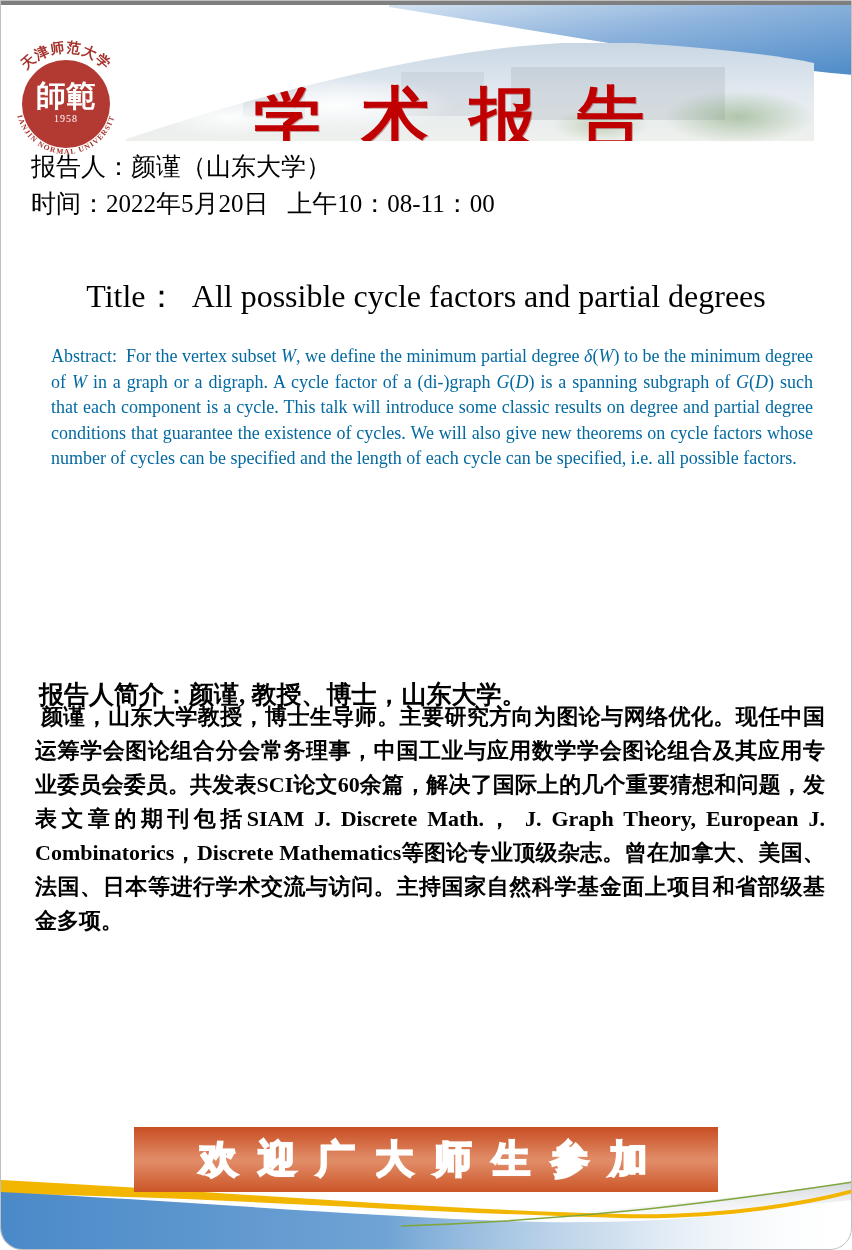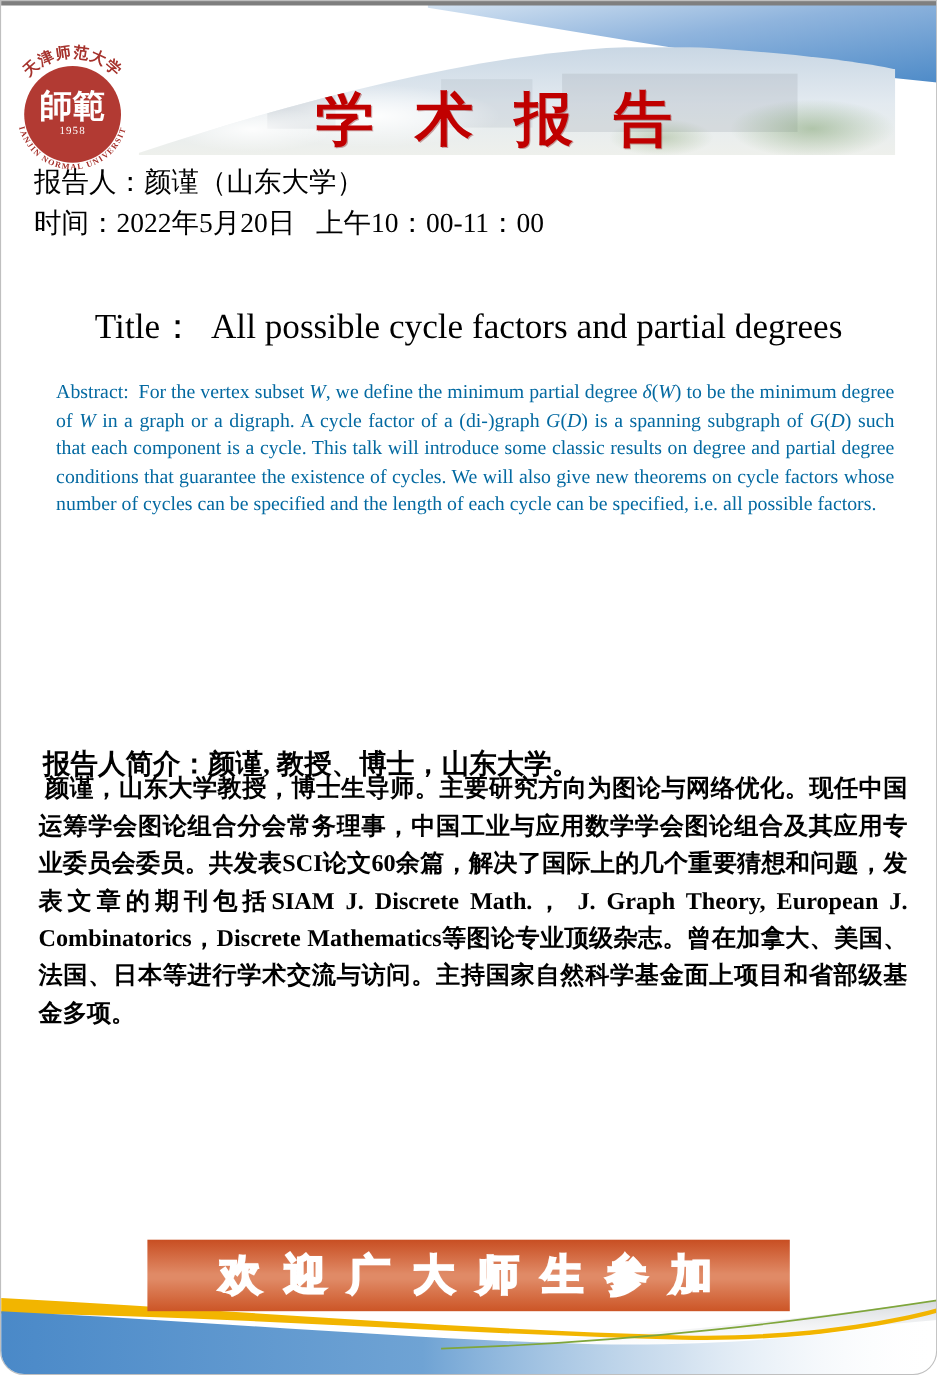--- a/index.html
+++ b/index.html
@@ -29,21 +29,21 @@
     background:radial-gradient(ellipse at center,rgba(255,255,255,.95) 0%,rgba(255,255,255,0) 70%);}
   .spray.s2{left:4%;top:55%;width:22%;height:42%;
     background:radial-gradient(ellipse at center,rgba(255,255,255,.9) 0%,rgba(255,255,255,0) 70%);}
   .tree{position:absolute;border-radius:50%;}
   .tree.t1{left:78%;top:48%;width:22%;height:55%;
     background:radial-gradient(ellipse at center,rgba(108,148,88,.45) 0%,rgba(108,148,88,0) 70%);}
   .tree.t2{left:62%;top:66%;width:14%;height:35%;
     background:radial-gradient(ellipse at center,rgba(118,152,92,.35) 0%,rgba(118,152,92,0) 70%);}
   .banner-title{
     position:absolute;left:0;right:30px;top:30px;text-align:center;
-    font-size:53px;font-weight:bold;letter-spacing:12px;white-space:pre;
+    font-size:67px;font-weight:bold;letter-spacing:12px;white-space:pre;
     text-shadow:1px 1px 0 rgba(120,0,0,.35);
   }
   
   .info-block{position:absolute;left:30px;top:147px;z-index:3;font-size:25px;color:#000;}
   .info-block .line{line-height:37px;white-space:pre;}
   
   .talk-title{position:absolute;left:0;width:100%;top:274px;text-align:center;
     font-size:32px;color:#000;white-space:pre;z-index:3;}
   
   .abstract{position:absolute;left:50px;top:343px;width:762px;font-size:18px;
@@ -110,21 +110,21 @@
     <div class="bldg b3"></div>
     <div class="spray s1"></div>
     <div class="spray s2"></div>
     <div class="tree t1"></div>
     <div class="tree t2"></div>
     <div class="banner-title" style="color:#c00000">学 术 报 告</div>
   </div>
 
   <div class="info-block">
     <div class="line">报告人：颜谨（山东大学）</div>
-    <div class="line">时间：2022年5月20日   上午10：00-11：00</div>
+    <div class="line">时间：2022年5月20日   上午10：08-11：00</div>
   </div>
 
   <div class="talk-title">Title：  All possible cycle factors and partial degrees</div>
 
   <div class="abstract"><span>Abstract:  For the vertex subset </span><i>W</i><span>, we define the minimum partial degree </span><i>δ</i><span>(</span><i>W</i><span>) to be the minimum degree of </span><i>W</i><span> in a graph or a digraph. A cycle factor of a (di-)graph </span><i>G</i><span>(</span><i>D</i><span>) is a spanning subgraph of </span><i>G</i><span>(</span><i>D</i><span>) such that each component is a cycle. This talk will introduce some classic results on degree and partial degree conditions that guarantee the existence of cycles. We will also give new theorems on cycle factors whose number of cycles can be specified and the length of each cycle can be specified, i.e. all possible factors.</span></div>
 
   <div class="bio-heading">报告人简介：颜谨, 教授、博士，山东大学。</div>
   <div class="bio-paragraph"> 颜谨，山东大学教授，博士生导师。主要研究方向为图论与网络优化。现任中国运筹学会图论组合分会常务理事，中国工业与应用数学学会图论组合及其应用专业委员会委员。共发表SCI论文60余篇，解决了国际上的几个重要猜想和问题，发表文章的期刊包括SIAM J. Discrete Math.， J. Graph Theory, European J. Combinatorics，Discrete Mathematics等图论专业顶级杂志。曾在加拿大、美国、法国、日本等进行学术交流与访问。主持国家自然科学基金面上项目和省部级基金多项。</div>
 
   <div class="welcome-banner">

